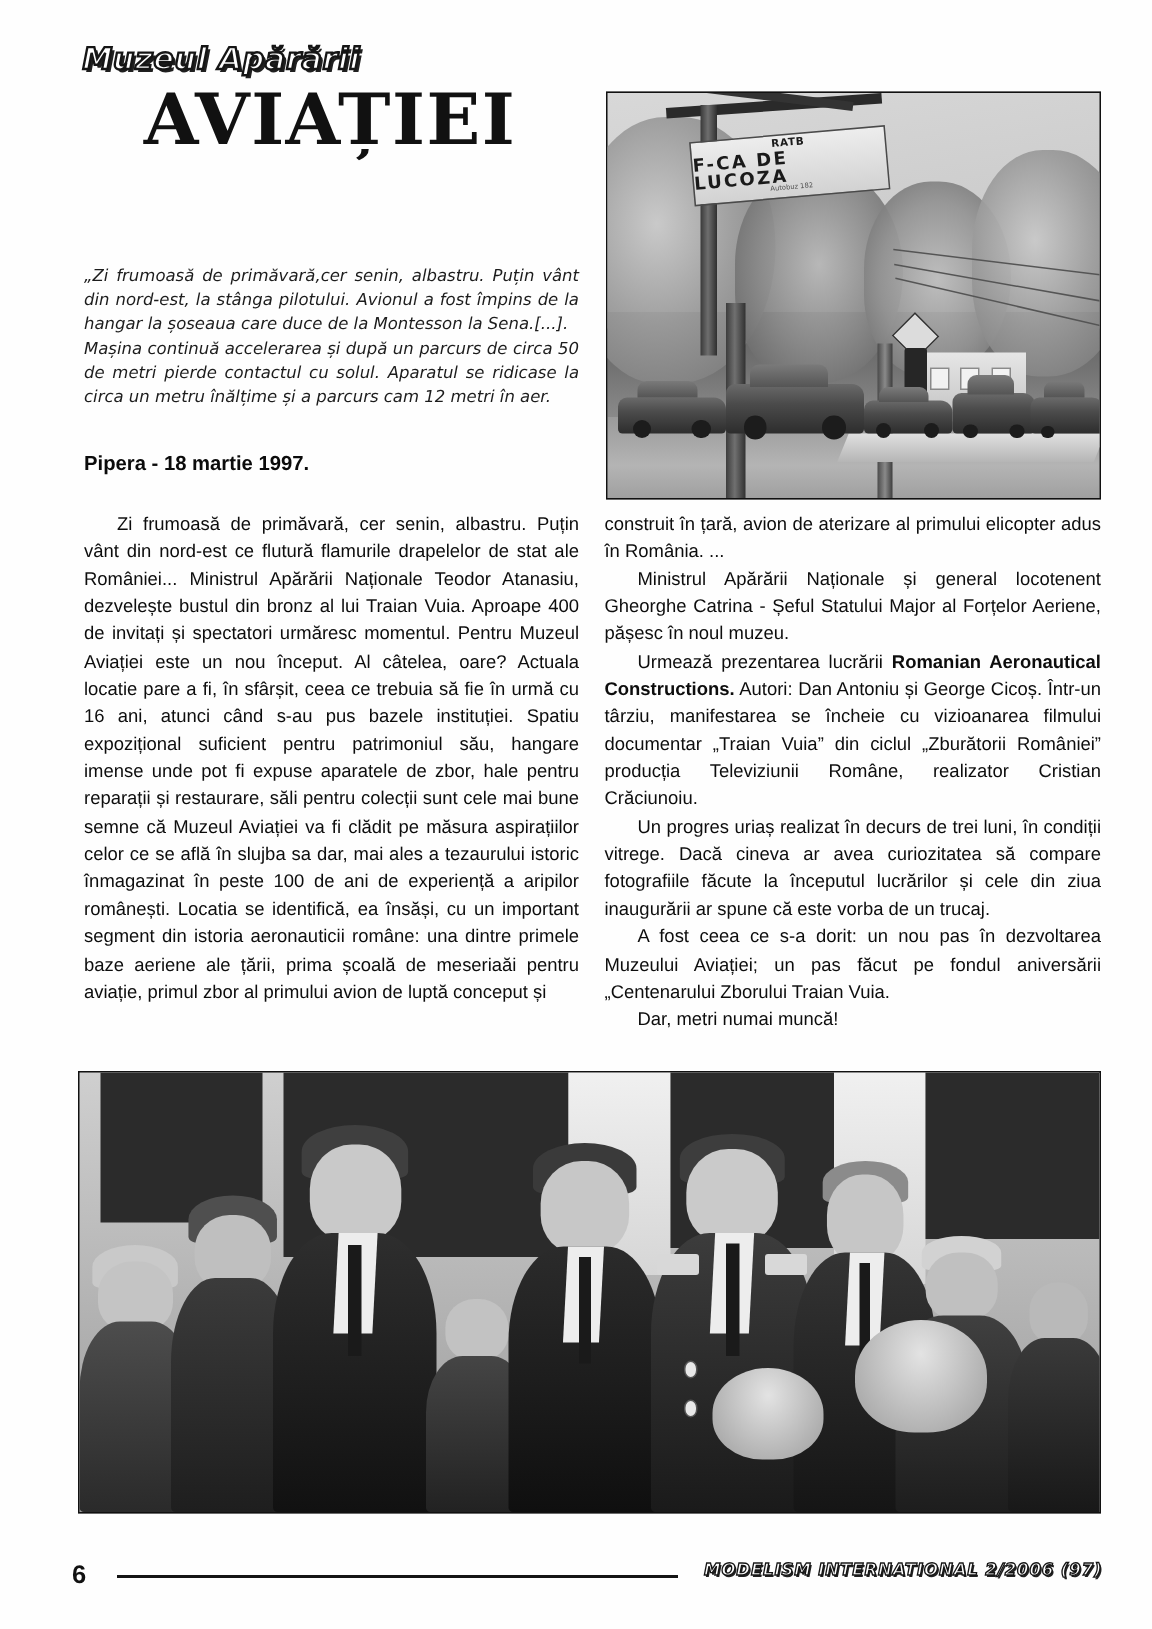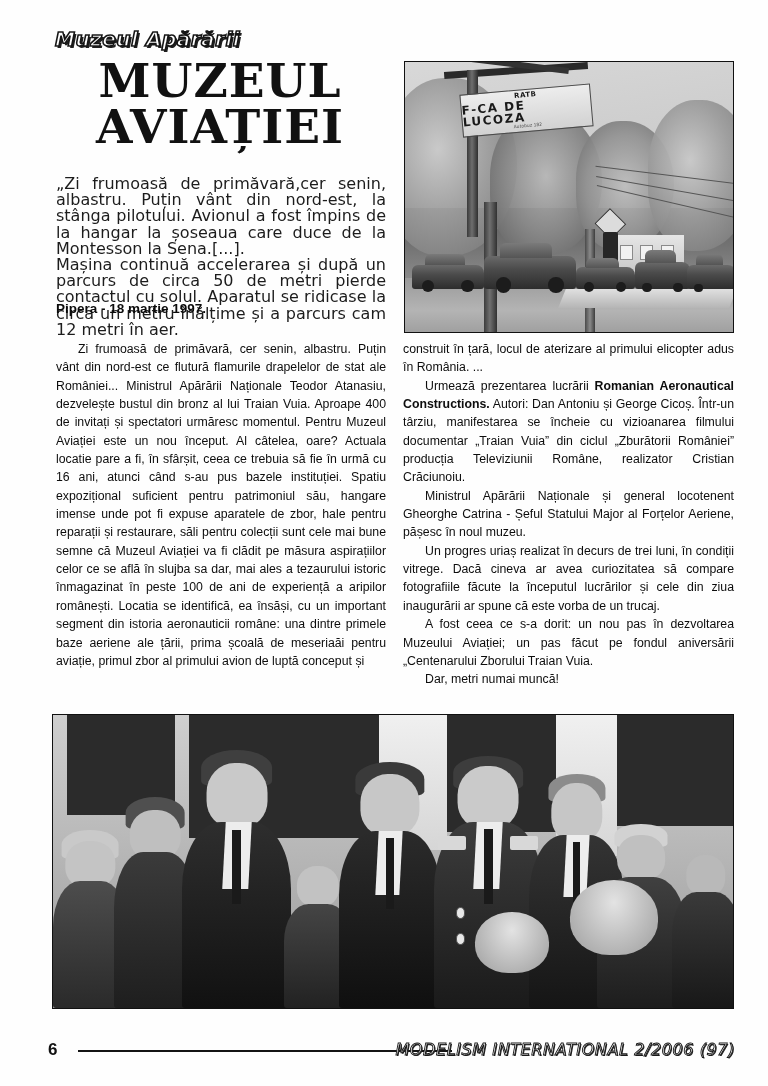--- a/index.html
+++ b/index.html
@@ -43,21 +43,22 @@
     color: #111;
   }
   .masthead .l1, .masthead .l2 { display: block; }
 
   
   .intro {
     position: absolute;
     left: 56px; top: 176px;
     width: 330px;
     font-family: "DejaVu Sans", sans-serif;
-    font-size: 16px;
+    font-style: italic;
+    font-size: 11px;
     line-height: 16.2px;
     color: #1c1c1c;
     text-align: justify;
   }
   .intro p { margin: 0; }
 
   
   .dateline {
     position: absolute;
     left: 56px; top: 301px;
@@ -250,37 +251,36 @@
     font-family: "Liberation Sans", sans-serif;
     font-weight: bold; font-size: 17px; color: #111;
   }
   .footrule {
     position: absolute; left: 78px; top: 28px; width: 374px; height: 2px;
     background: #141414;
   }
   .footmark {
     position: absolute; right: 33px; top: 18px;
     font-family: "DejaVu Sans", sans-serif;
-    font-weight: normal; font-style: italic;
-    font-size: 16px; letter-spacing: 0.6px;
+    font-weight: bold; font-style: italic;
+    font-size: 11px; letter-spacing: 0.6px;
     color: #ffffff;
     -webkit-text-stroke: 0.9px #141414;
     text-shadow: 1px 1px 0 #222;
     white-space: nowrap;
   }
 </style>
 </head>
 <body>
 
 <div class="page">
 
   <div class="kicker">Muzeul Apărării</div>
 
   <div class="masthead">
-    <span class="l1">MUZEUL</span>
     <span class="l2">AVIAȚIEI</span>
   </div>
 
   <div class="intro">
     <p>„Zi frumoasă de primăvară,cer senin, albastru. Puțin vânt din nord-est, la stânga pilotului. Avionul a fost împins de la hangar la șoseaua care duce de la Montesson la Sena.[...].</p>
     <p>Mașina continuă accelerarea și după un parcurs de circa 50 de metri pierde contactul cu solul. Aparatul se ridicase la circa un metru înălțime și a parcurs cam 12 metri în aer.</p>
   </div>
 
   <div class="dateline">Pipera - 18 martie 1997.</div>
 
@@ -347,23 +347,23 @@
         <div class="wheel" style="left:15%;"></div>
       </div>
     </div>
   </div>
 
   <div class="col col-left">
     <p>Zi frumoasă de primăvară, cer senin, albastru. Puțin vânt din nord-est ce flutură flamurile drapelelor de stat ale României... Ministrul Apărării Naționale Teodor Atanasiu, dezvelește bustul din bronz al lui Traian Vuia. Aproape 400 de invitați și spectatori urmăresc momentul. Pentru Muzeul Aviației este un nou început. Al câtelea, oare? Actuala locatie pare a fi, în sfârșit, ceea ce trebuia să fie în urmă cu 16 ani, atunci când s-au pus bazele instituției. Spatiu expozițional suficient pentru patrimoniul său, hangare imense unde pot fi expuse aparatele de zbor, hale pentru reparații și restaurare, săli pentru colecții sunt cele mai bune semne că Muzeul Aviației va fi clădit pe măsura aspirațiilor celor ce se află în slujba sa dar, mai ales a tezaurului istoric înmagazinat în peste 100 de ani de experiență a aripilor românești. Locatia se identifică, ea însăși, cu un important segment din istoria aeronauticii române: una dintre primele baze aeriene ale țării, prima școală de meseriaăi pentru aviație, primul zbor al primului avion de luptă conceput și</p>
   </div>
 
   <div class="col col-right">
-    <p class="noind">construit în țară, locul de aterizare al primului elicopter adus în România. ...</p>
+    <p class="noind">construit în țară, avion de aterizare al primului elicopter adus în România. ...</p>
+    <p>Ministrul Apărării Naționale și general locotenent Gheorghe Catrina - Șeful Statului Major al Forțelor Aeriene, pășesc în noul muzeu.</p>
     <p><span>Urmează prezentarea lucrării </span><b class="bold">Romanian Aeronautical Constructions.</b><span> Autori: Dan Antoniu și George Cicoș. Într-un târziu, manifestarea se încheie cu vizioanarea filmului documentar „Traian Vuia” din ciclul „Zburătorii României” producția Televiziunii Române, realizator Cristian Crăciunoiu.</span></p>
-    <p>Ministrul Apărării Naționale și general locotenent Gheorghe Catrina - Șeful Statului Major al Forțelor Aeriene, pășesc în noul muzeu.</p>
     <p>Un progres uriaș realizat în decurs de trei luni, în condiții vitrege. Dacă cineva ar avea curiozitatea să compare fotografiile făcute la începutul lucrărilor și cele din ziua inaugurării ar spune că  este vorba de un trucaj.</p>
     <p>A fost ceea ce s-a dorit: un nou pas în dezvoltarea Muzeului Aviației; un pas făcut pe fondul aniversării „Centenarului Zborului Traian Vuia.</p>
     <p>Dar, metri numai muncă!</p>
   </div>
 
   <div class="photo photo-bottom">
     <div class="ph-layer">
       <div class="wallbg"></div>
 
       <div class="darkpanel" style="left:2%;top:0;width:16%;height:34%;"></div>

